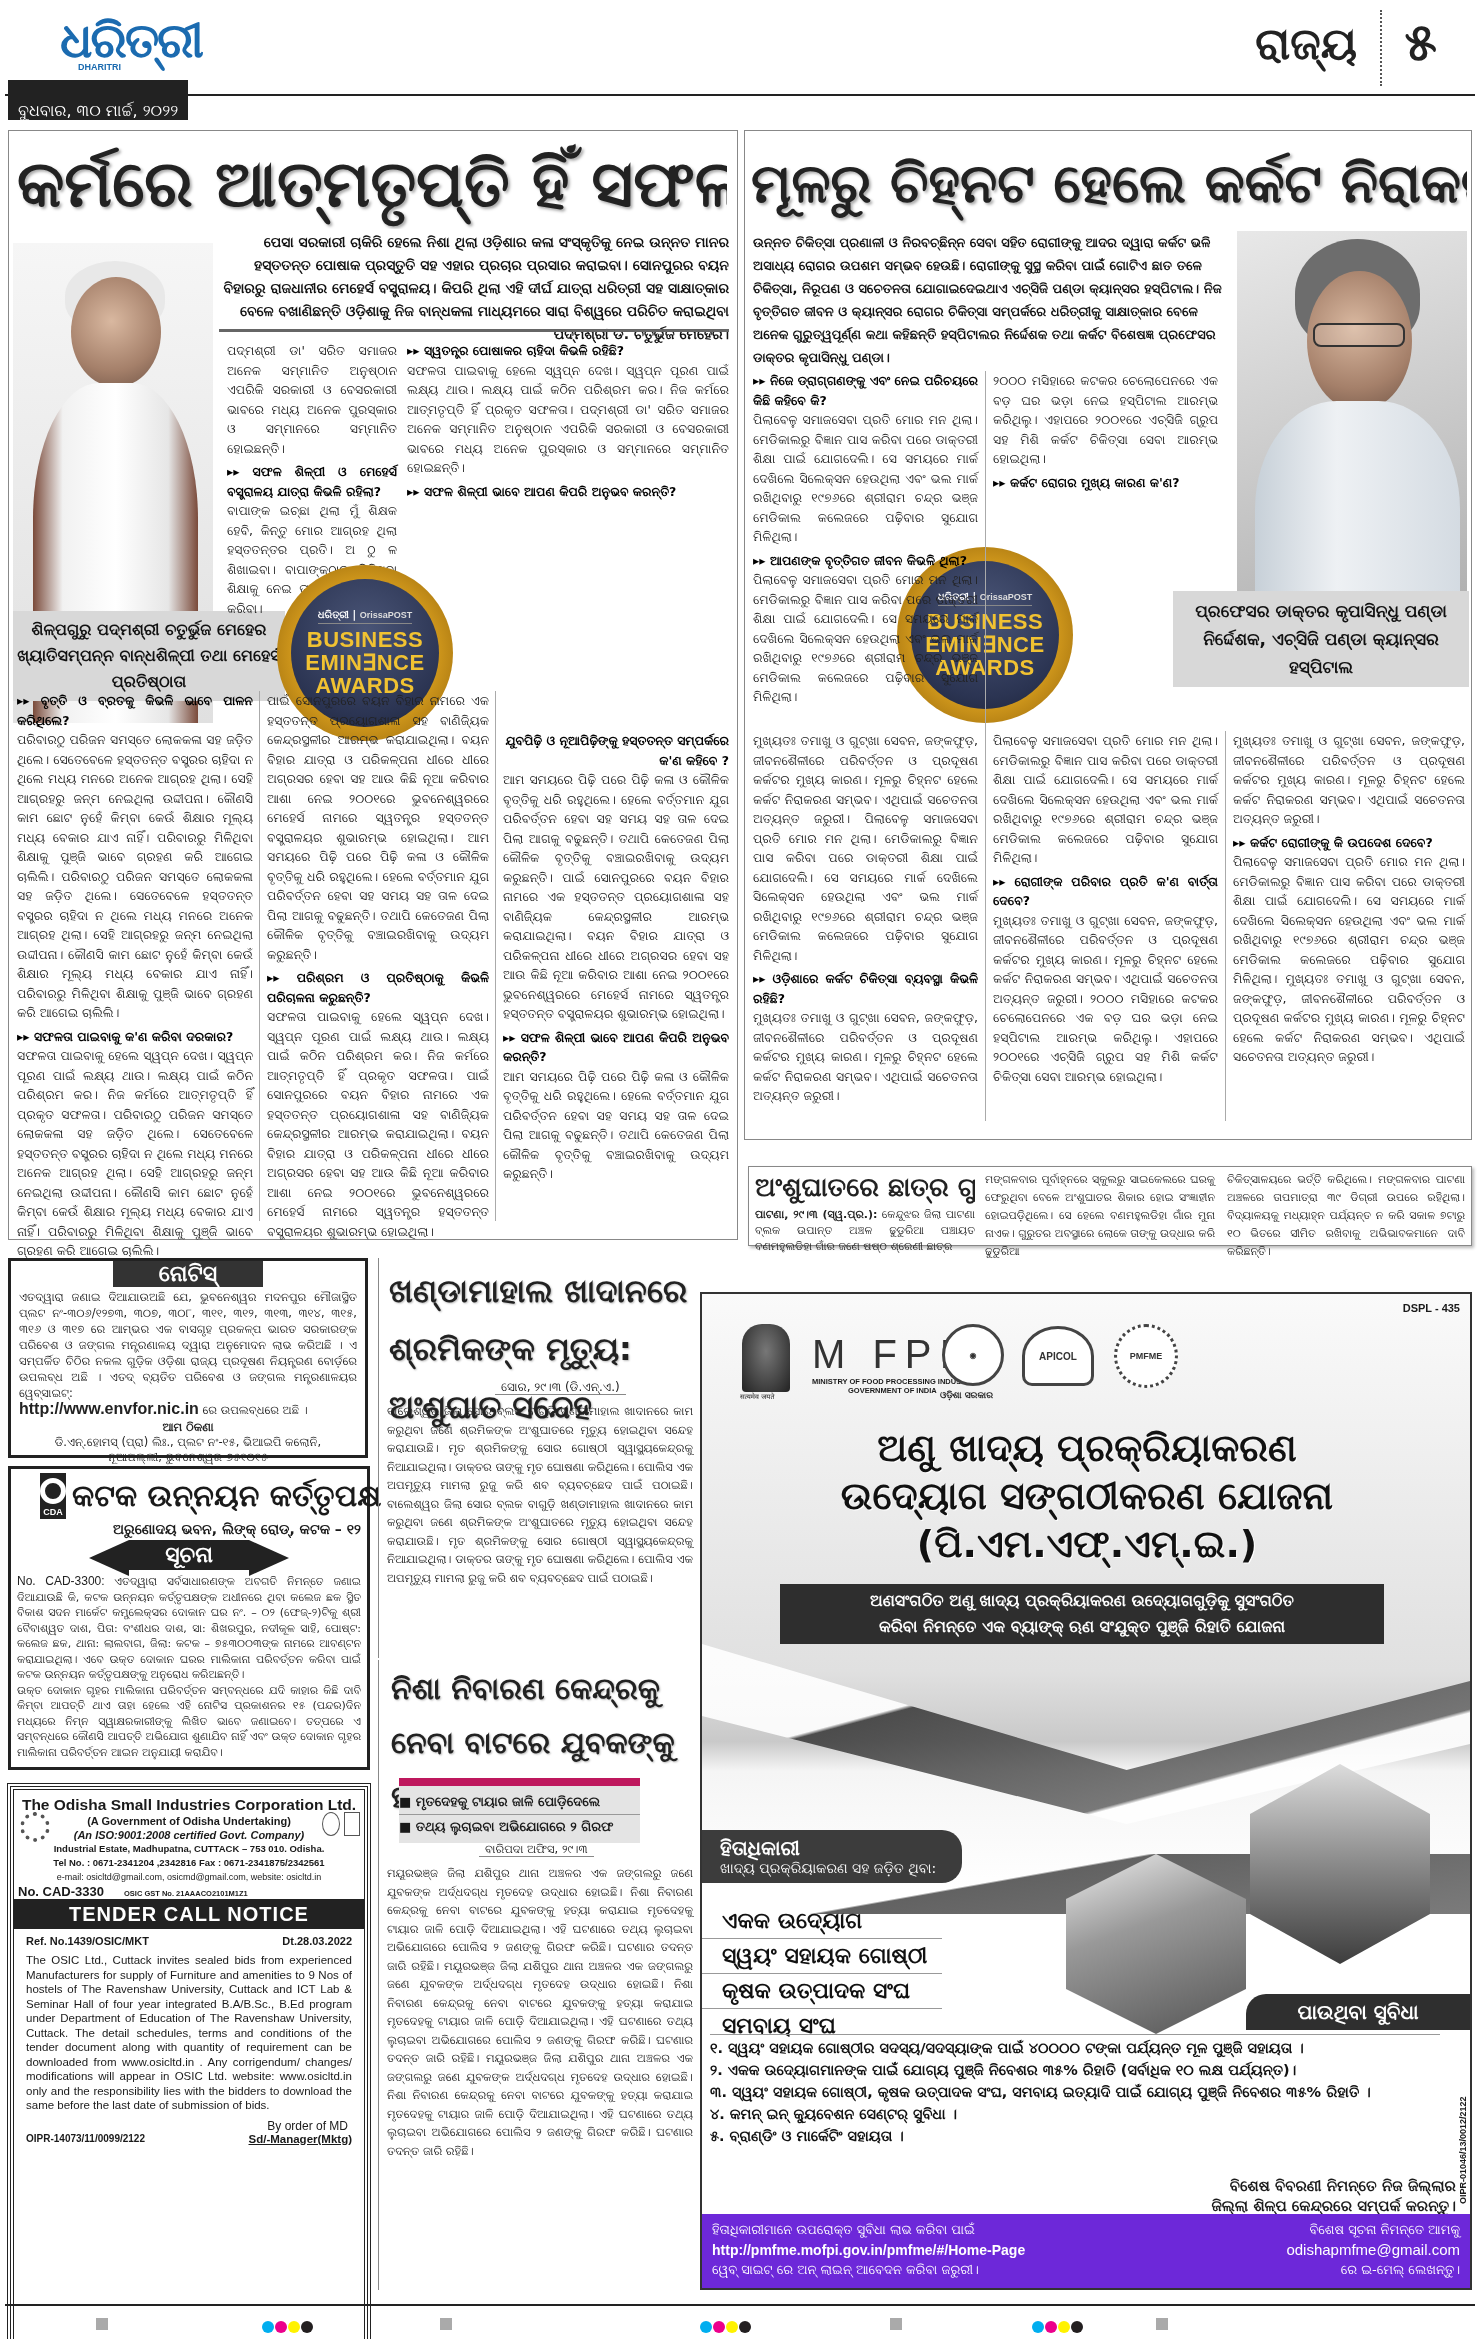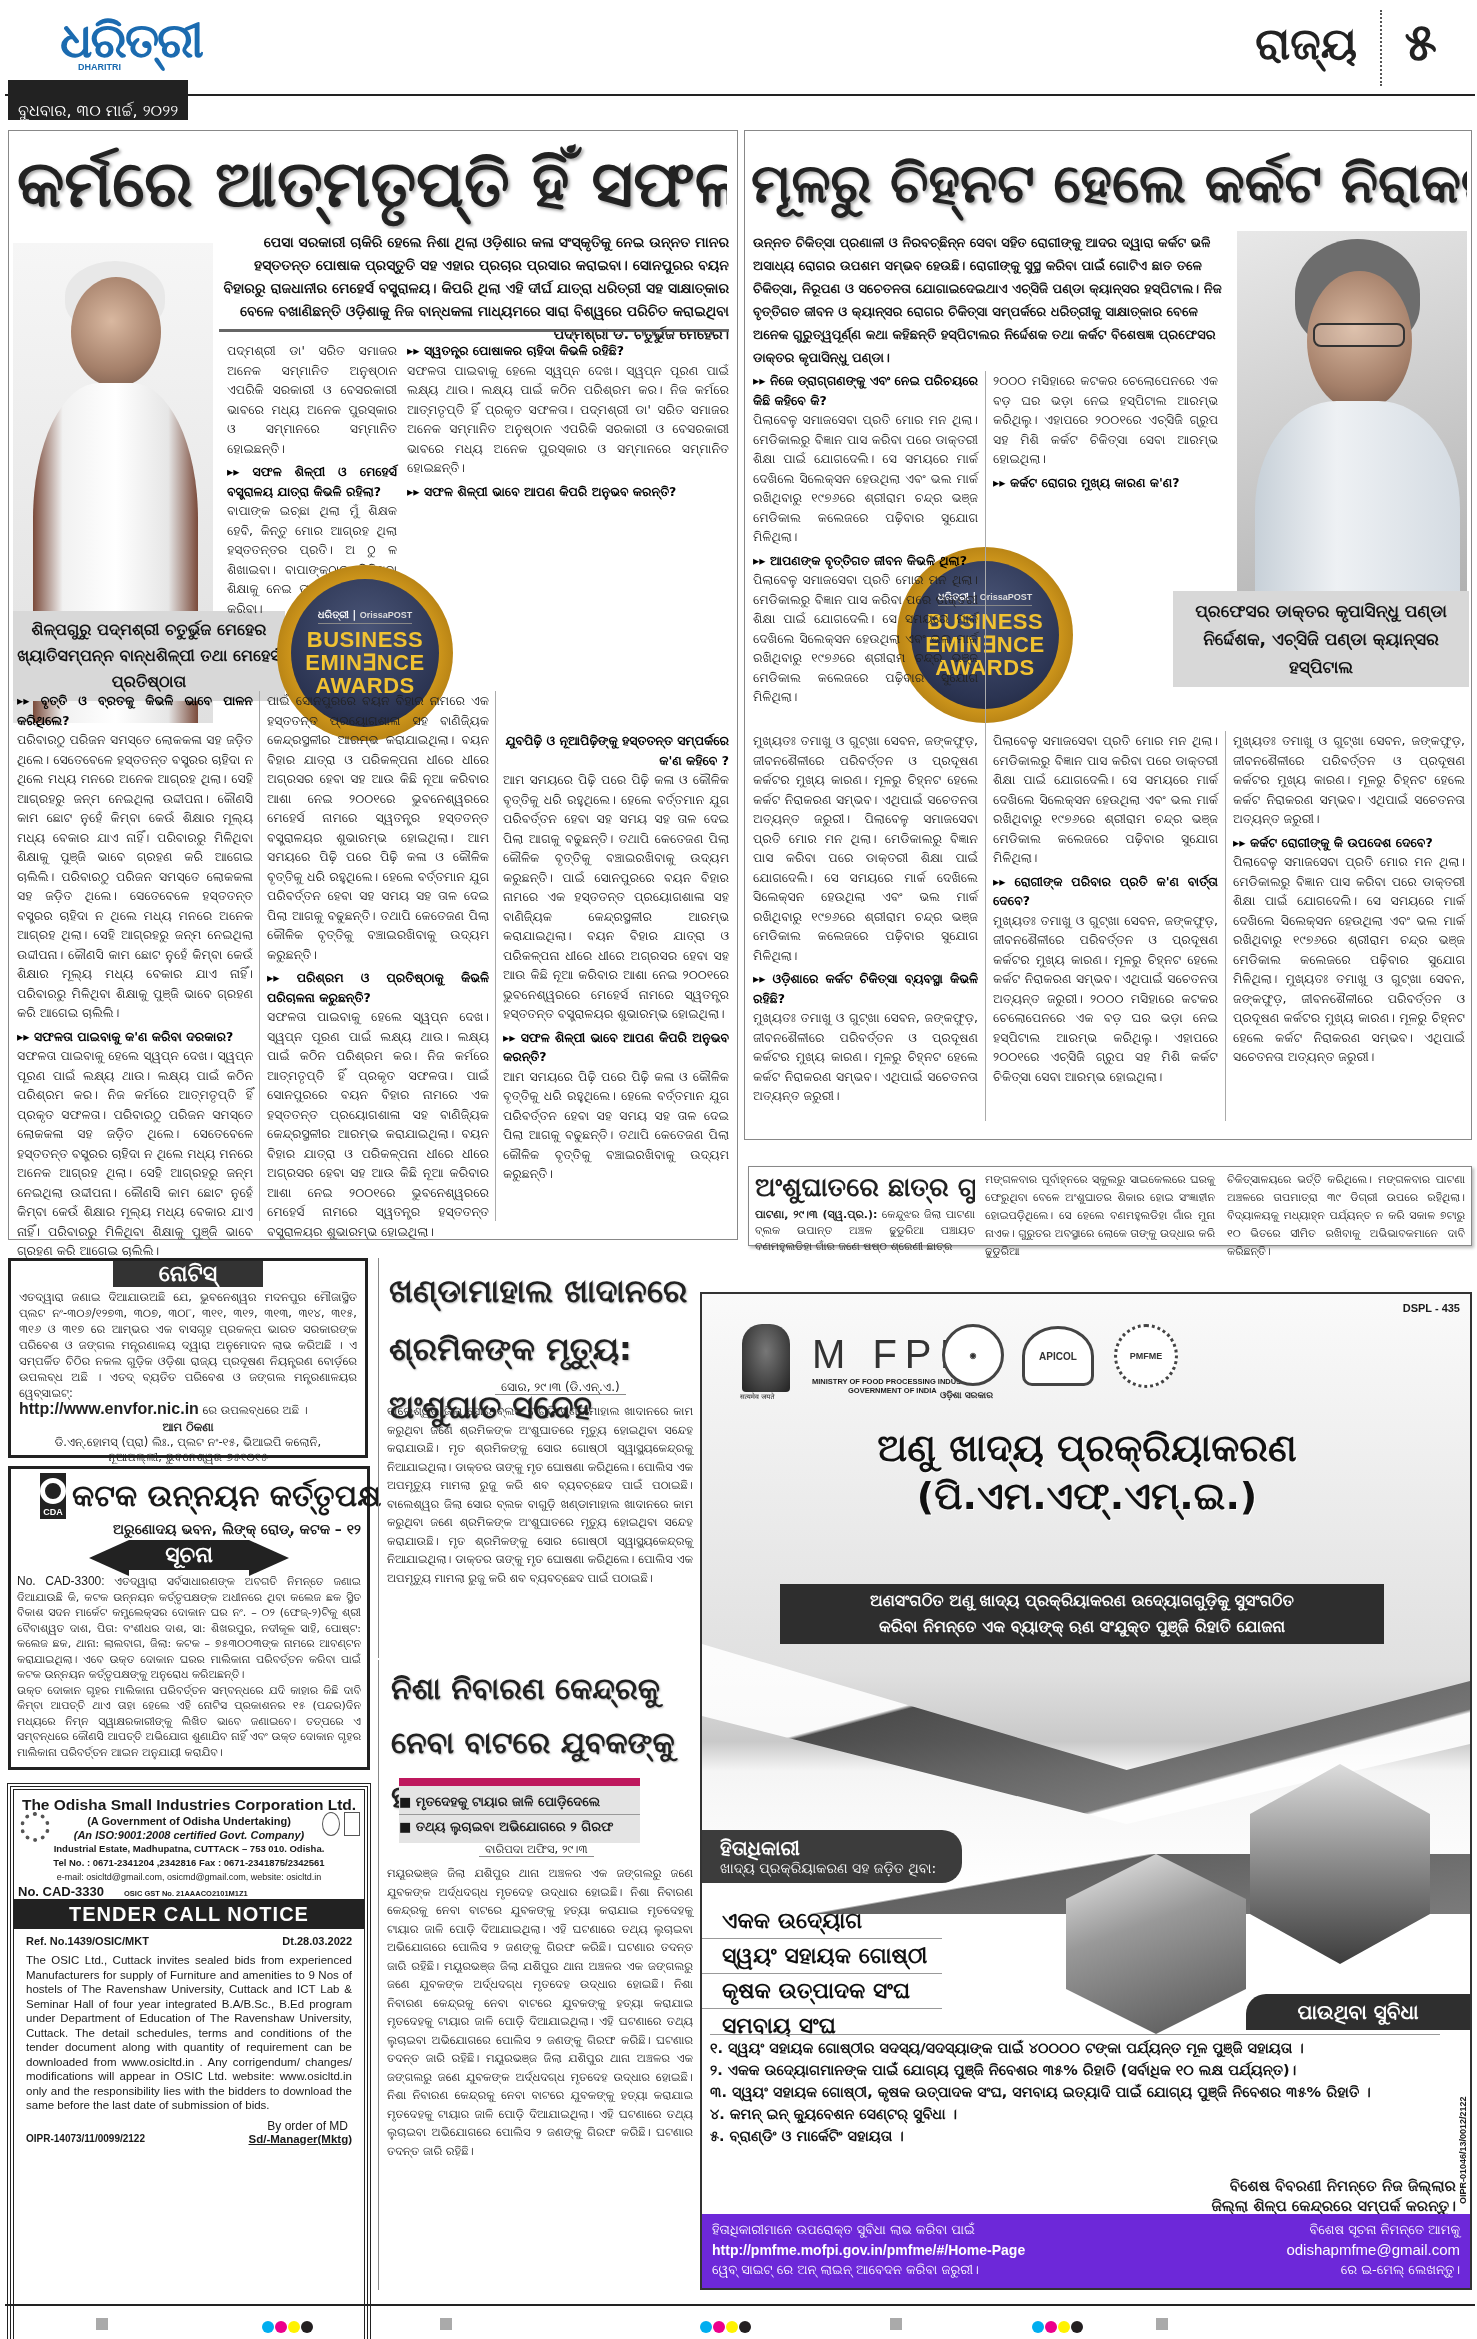--- a/index.html
+++ b/index.html
@@ -322,20 +322,21 @@
   <div class="abs" style="left:238px; top:96px; font-size:9px; font-weight:bold;">ଓଡ଼ିଶା ସରକାର</div>
   <div class="abs round-logo" style="left:320px; top:32px; width:72px; height:60px; border-radius:50% 50% 10px 10px; font-size:10px;">
       <span>APICOL</span>
     </div>
   <div class="abs round-logo" style="left:412px; top:30px; width:64px; height:64px; font-size:9px; border-style:dotted;">
       <span>PMFME</span>
     </div>
 
   <div class="abs ad-title" style="left:20px; top:130px; width:730px;">
     <div>ଅଣୁ ଖାଦ୍ୟ ପ୍ରକ୍ରିୟାକରଣ</div>
+    <div>ଉଦ୍ୟୋଗ ସଙ୍ଗଠୀକରଣ ଯୋଜନା</div>
     <div>(ପି.ଏମ.ଏଫ୍.ଏମ୍.ଇ.)</div>
   </div>
   <div class="abs ad-strap" style="left:78px; top:290px; width:604px;">
     <div>ଅଣସଂଗଠିତ ଅଣୁ ଖାଦ୍ୟ ପ୍ରକ୍ରିୟାକରଣ ଉଦ୍ୟୋଗଗୁଡ଼ିକୁ ସୁସଂଗଠିତ</div>
     <div>କରିବା ନିମନ୍ତେ ଏକ ବ୍ୟାଙ୍କ୍ ଋଣ ସଂଯୁକ୍ତ ପୁଞ୍ଜି ରିହାତି ଯୋଜନା</div>
   </div>
   <div class="abs" style="left:0; top:350px; width:772px; height:180px; background:linear-gradient(165deg, #fff 0%, #fff 30%, #3e3e3e 31%, #6a6a6a 70%, #fff 71%); opacity:0.9; clip-path:polygon(0 0, 55% 70%, 100% 20%, 100% 55%, 55% 100%, 0 40%);"></div>
 
   <div class="abs benef-head" style="left:0; top:536px; width:260px;">
     <div style="font-size:20px; font-weight:bold;">ହିତାଧିକାରୀ</div>

